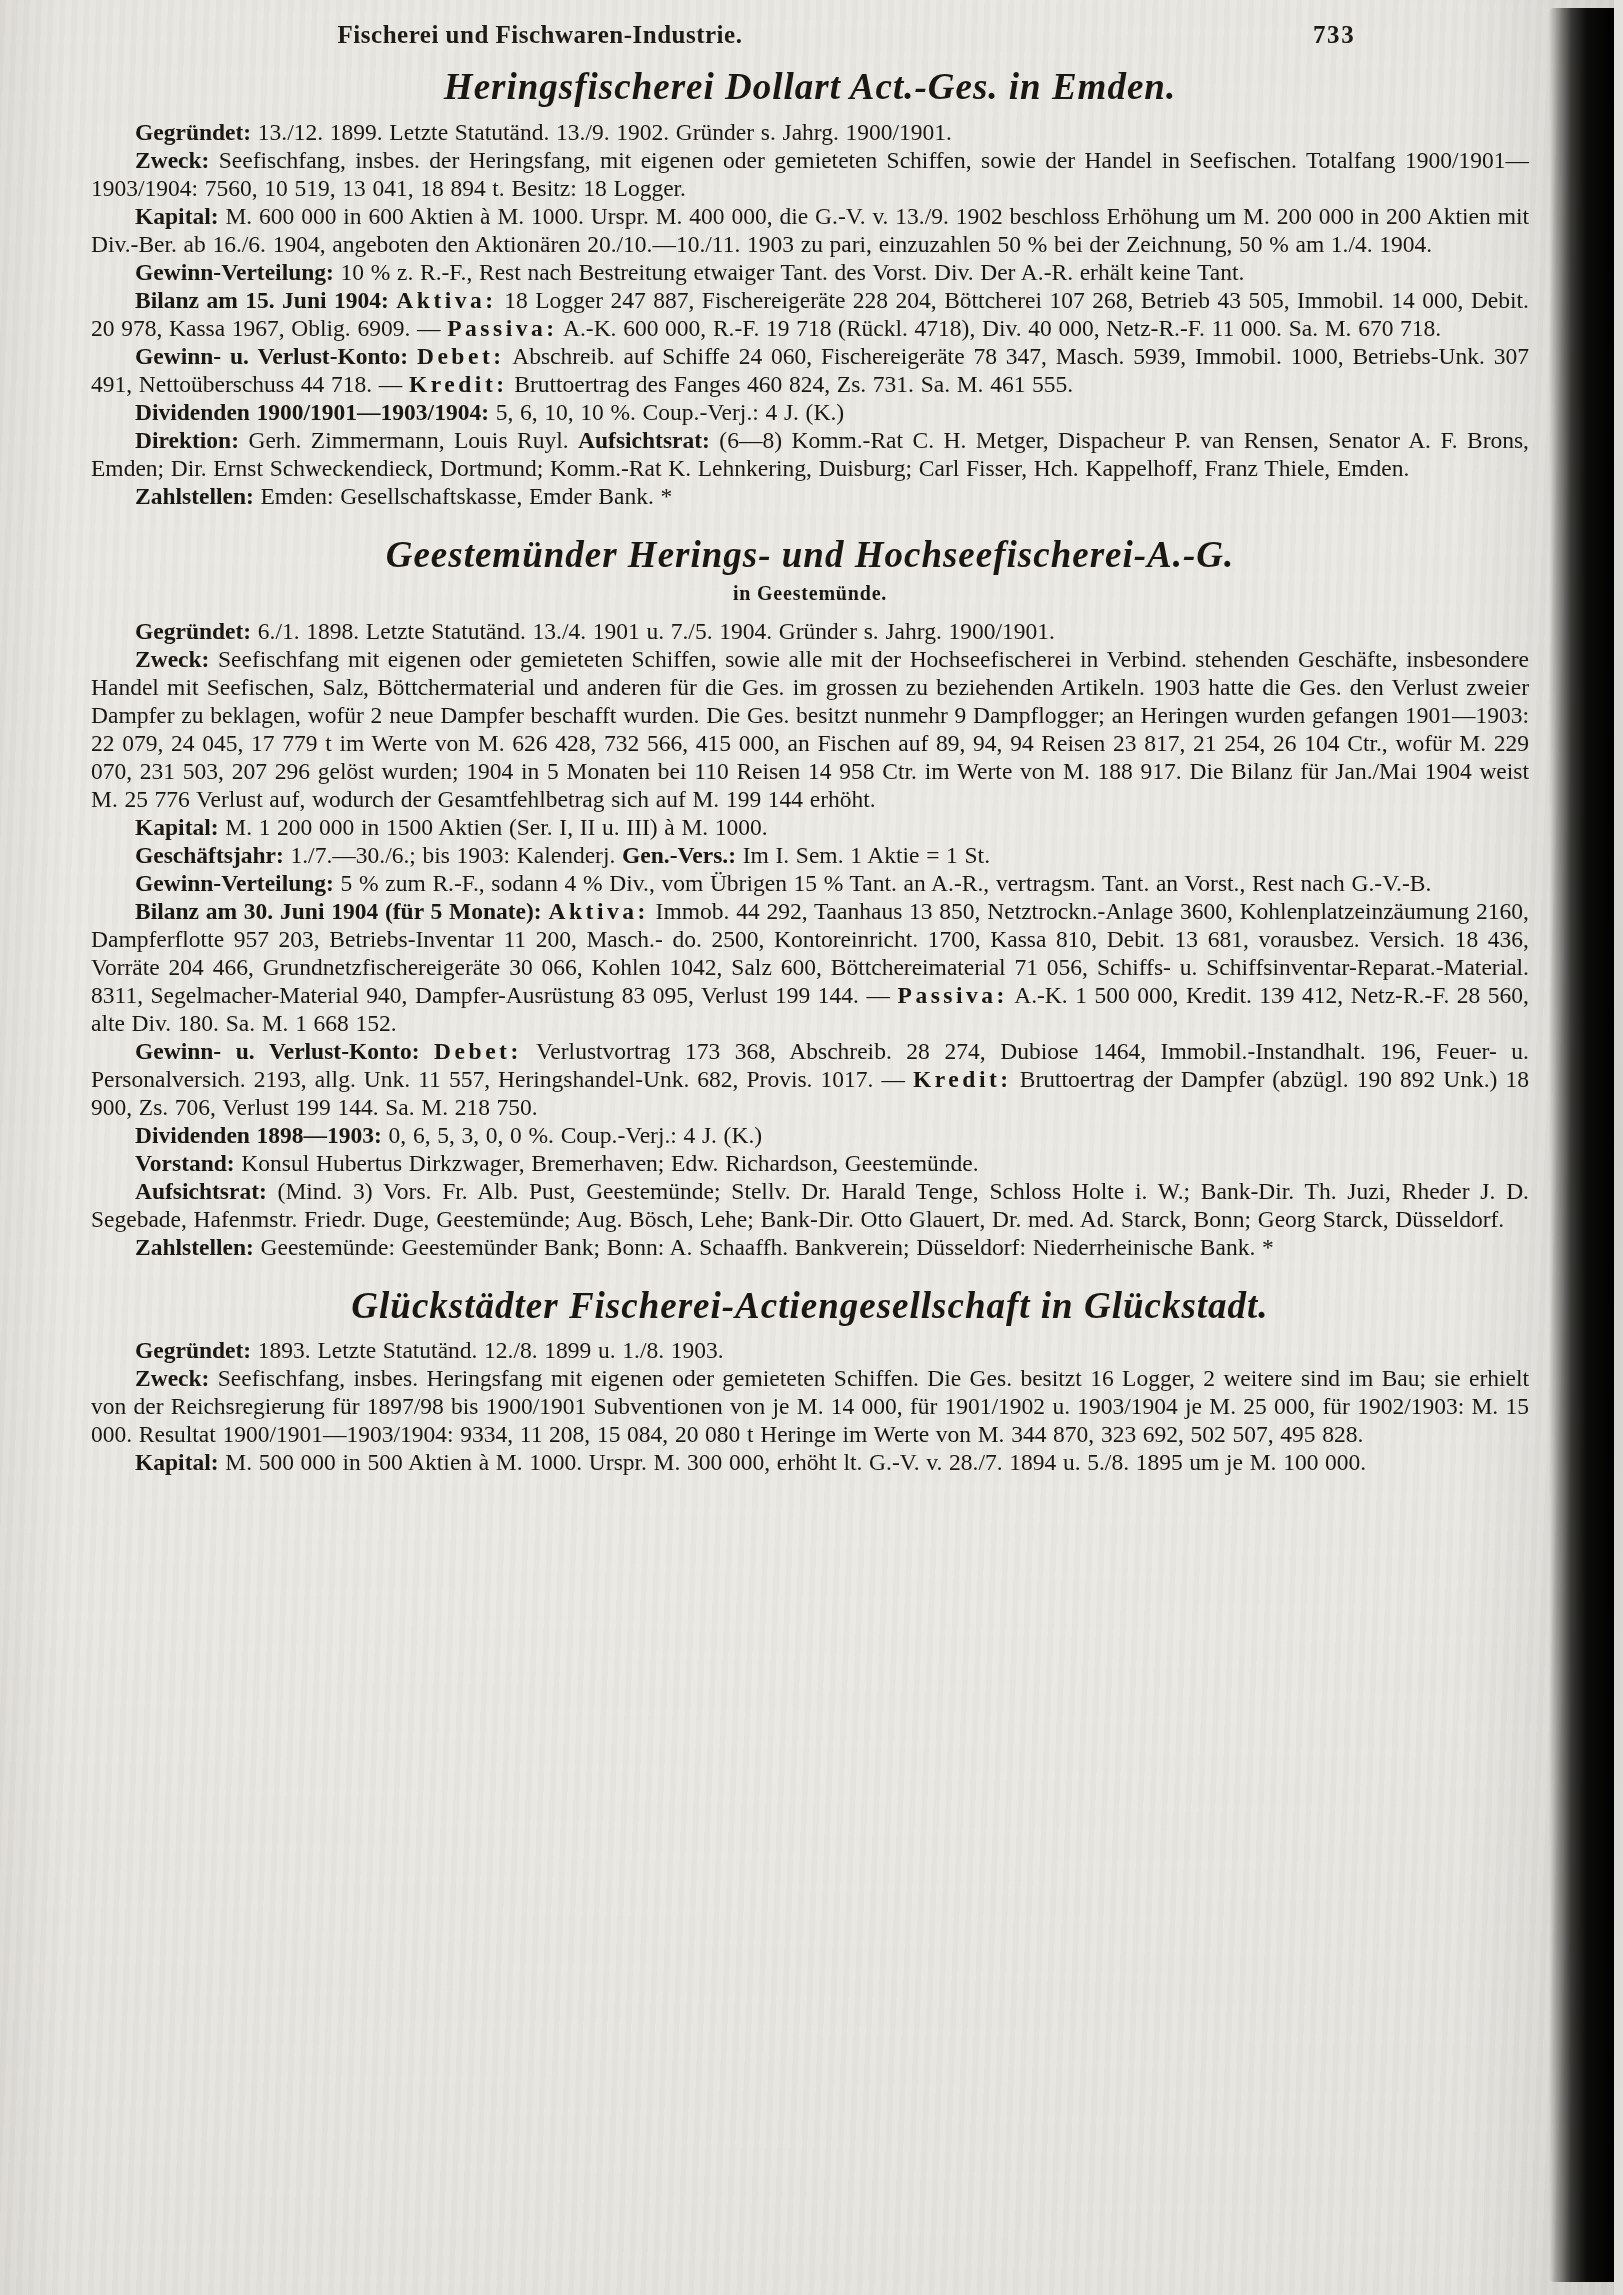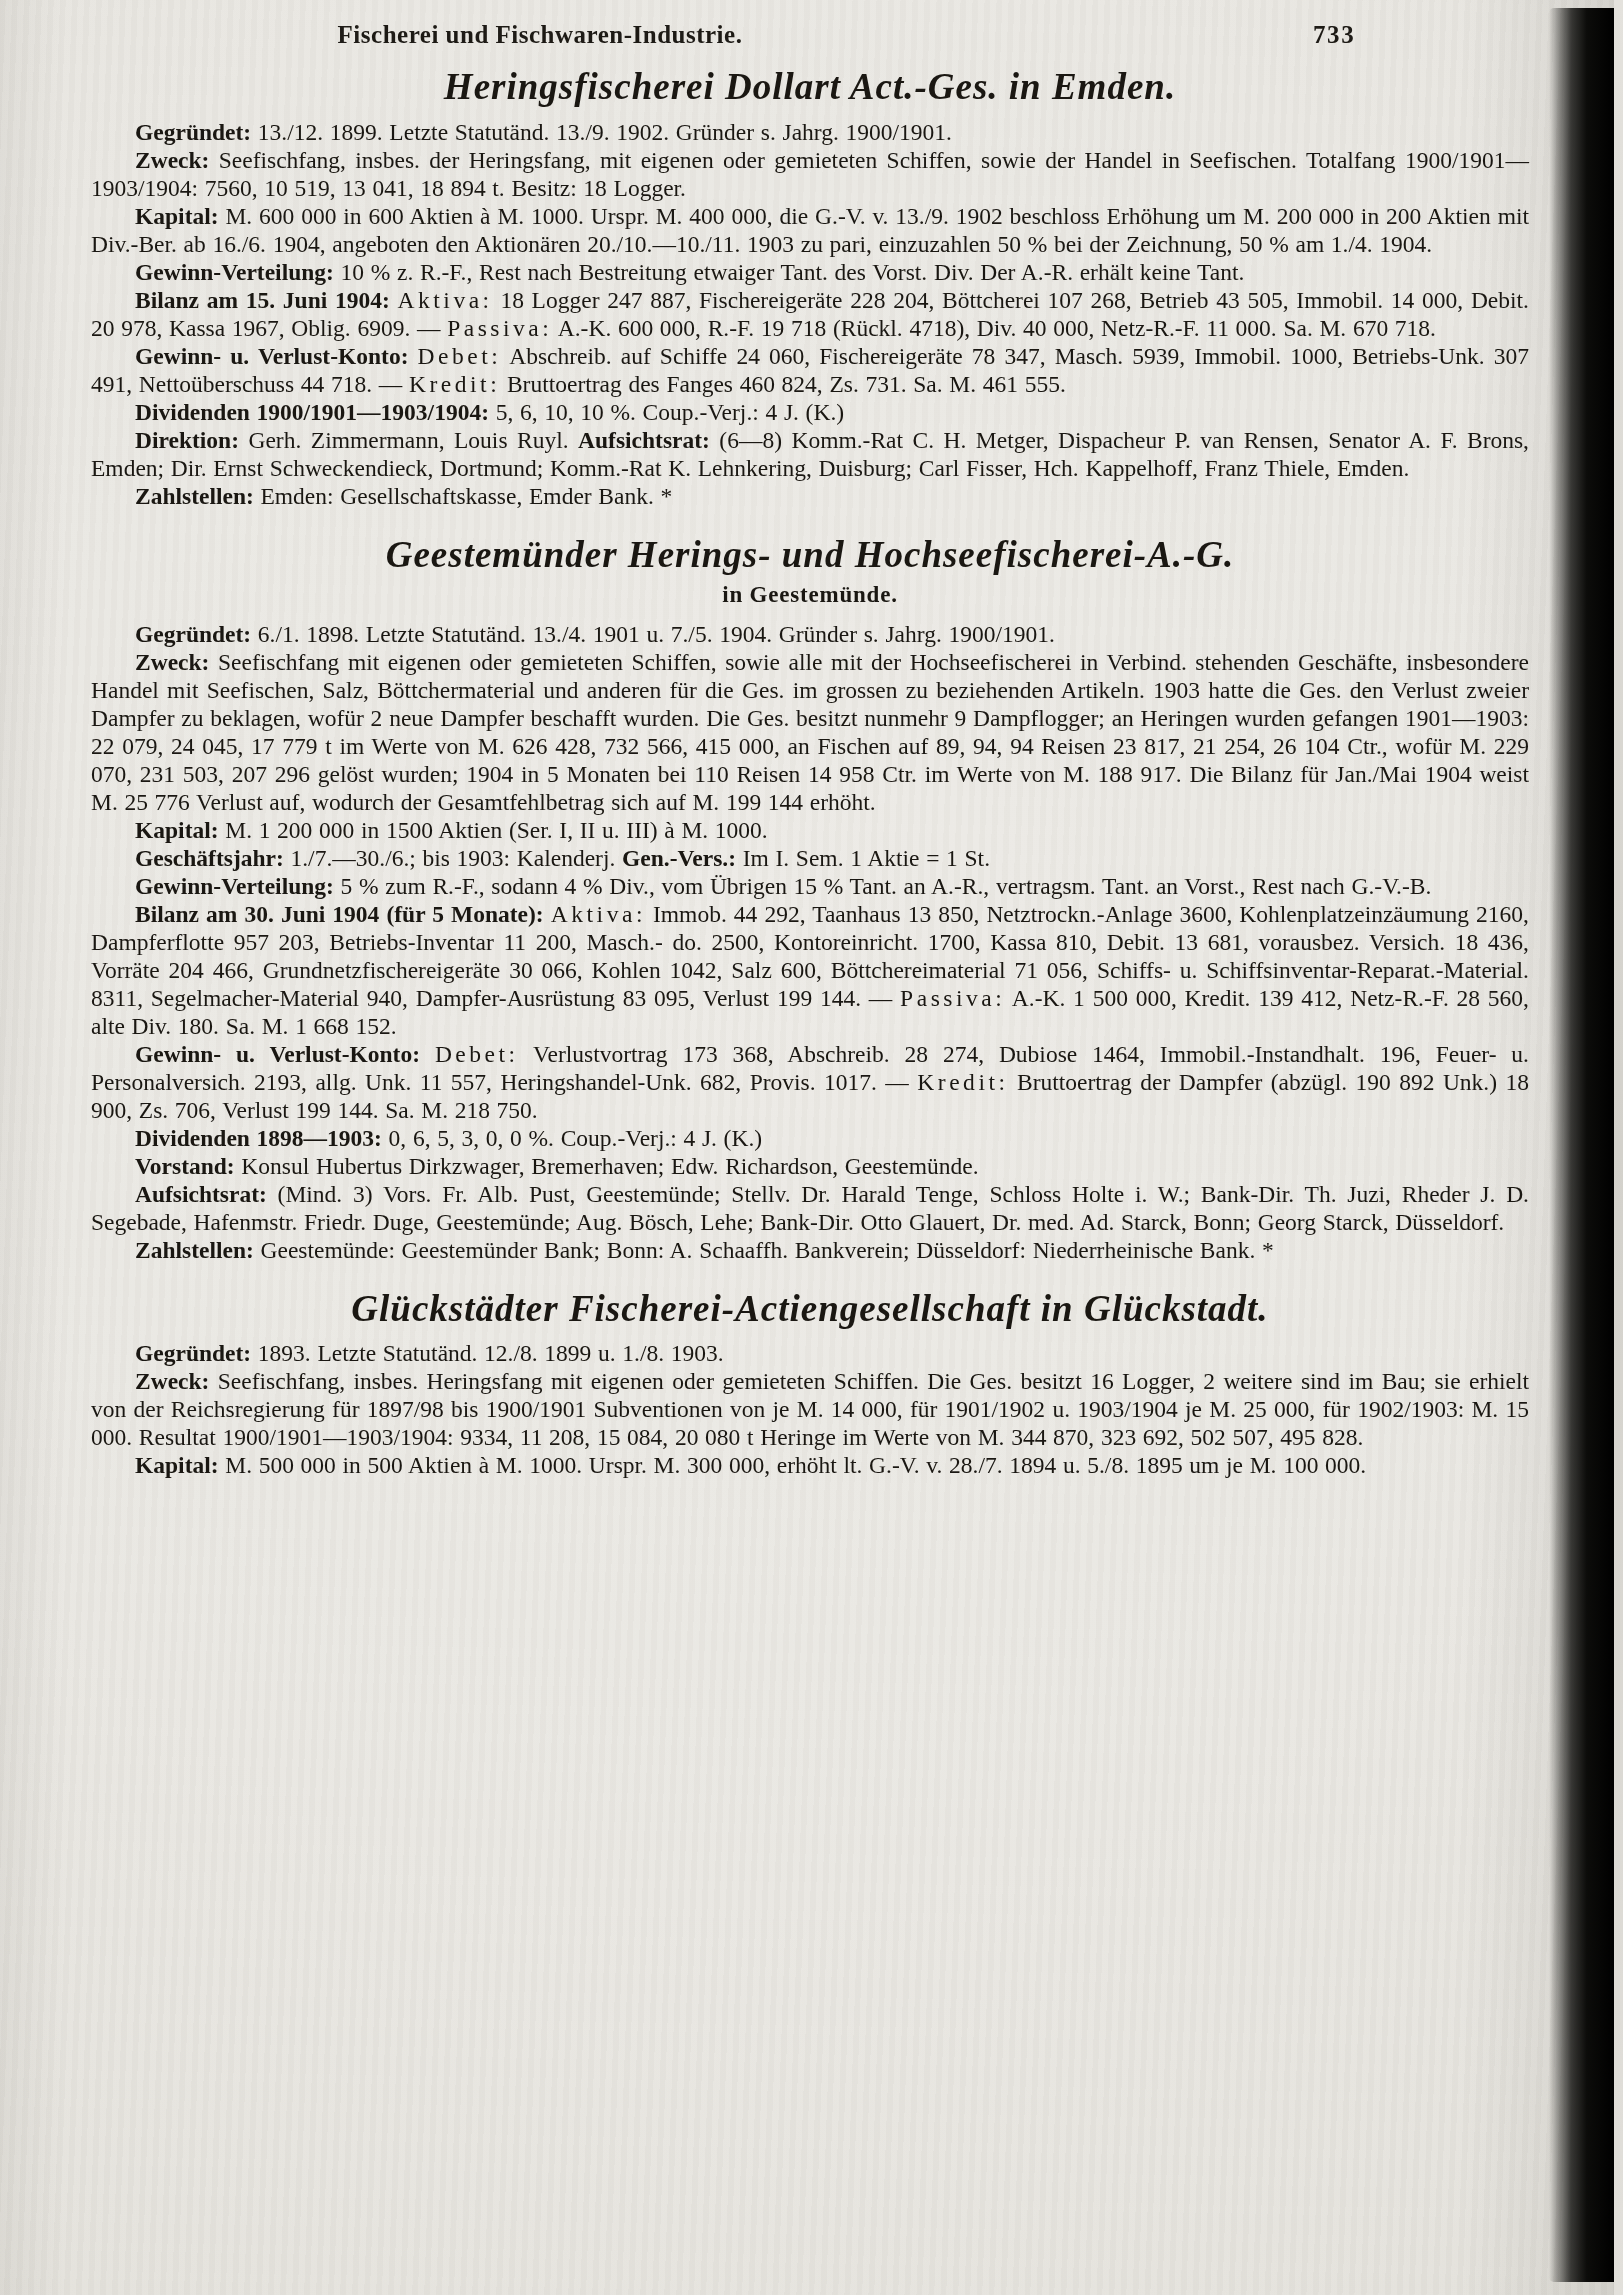--- a/index.html
+++ b/index.html
@@ -76,35 +76,35 @@
     font-size: 37px;
     line-height: 42px;
     font-weight: bold;
     text-align: center;
     letter-spacing: 1px;
     font-style: italic;
   }
   .company:first-child .company-title { margin-top: 3.2px; }
   .company-subtitle {
     margin: -3.2px 0 11.4px 0;
-    font-size: 23px;
+    font-size: 20px;
     font-weight: bold;
     text-align: center;
     letter-spacing: 0.8px;
   }
   .entry {
     margin: 0;
     font-size: 23.5px;
     line-height: 28px;
     text-align: justify;
     text-indent: 44px;
     word-spacing: 0.8px;
   }
   .seg-b { font-weight: bold; }
-  .seg-sp { letter-spacing: 0.15em; }
+  .seg-sp { letter-spacing: 0.15em; font-weight: bold; }
   .seg-n { }
 </style>
 </head>
 <body>
 
 <div class="page">
 
   <div class="running-head">
     <span class="head-title">Fischerei und Fischwaren-Industrie.</span>
     <span class="head-pagenum">733</span>

